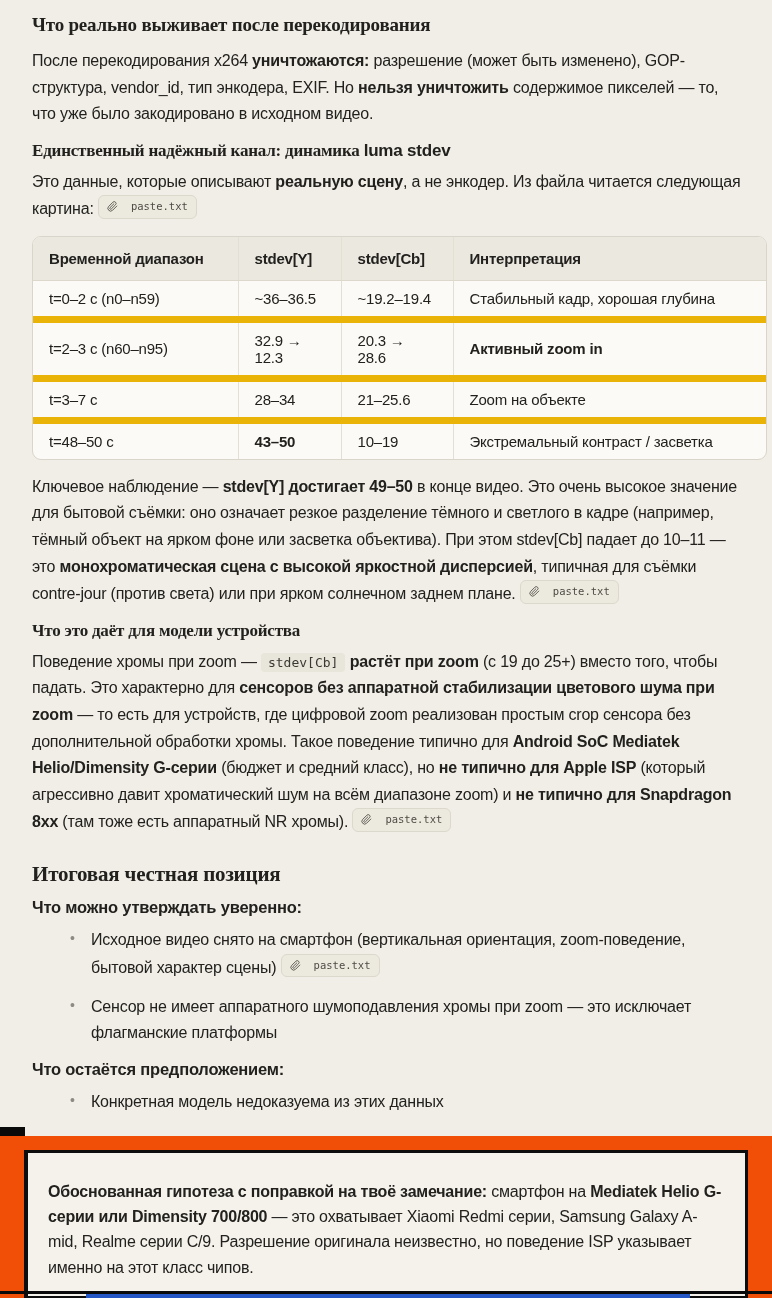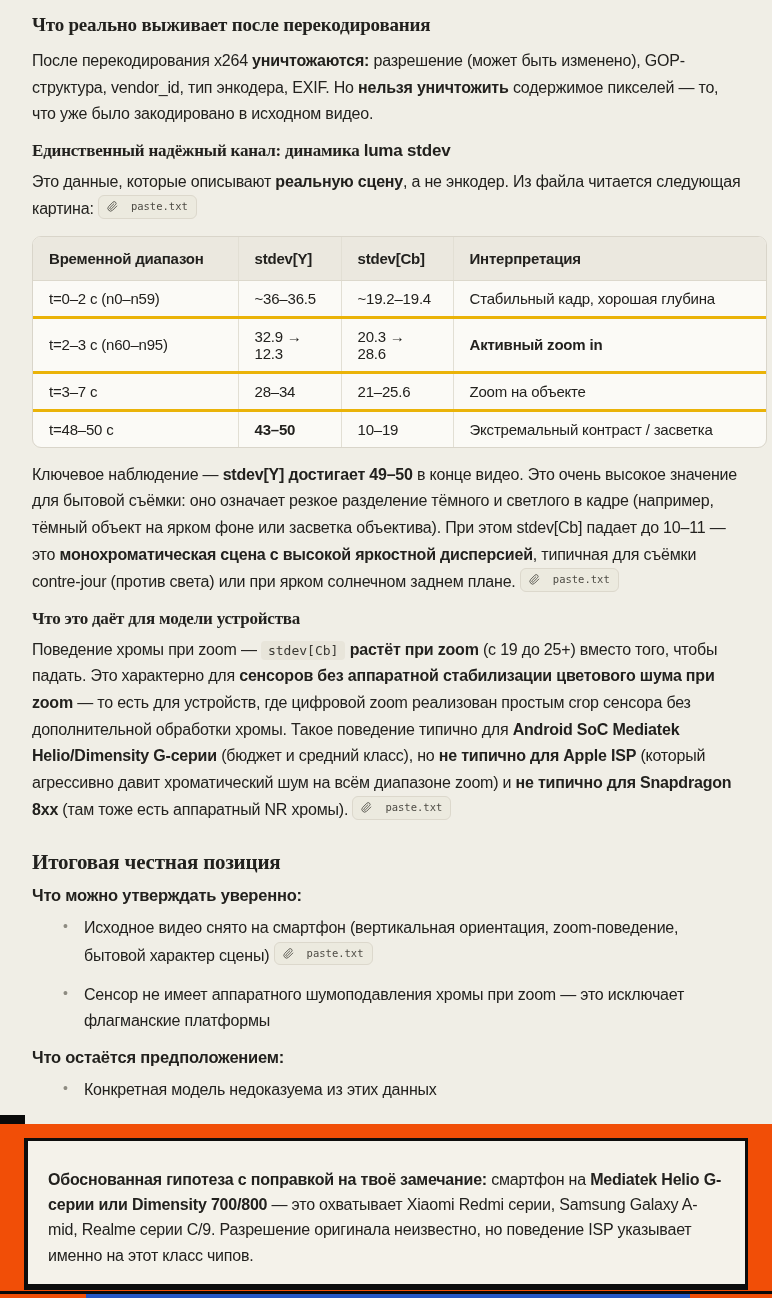--- a/index.html
+++ b/index.html
@@ -31,24 +31,24 @@
     background:#e8e5da;border-radius:4px;padding:2px 7px;color:#3a3933;
     letter-spacing:0;
   }
   .tablewrap{
     width:733px;border:1px solid #d9d5ca;border-radius:9px;overflow:hidden;
     background:#fbfaf6;margin:4px 0 14px 0;
   }
   table{border-collapse:collapse;width:100%;font-size:15px;}
   th{ text-align:left;font-weight:700;background:#ebe8df;
     padding:13px 16px;border-bottom:1px solid #dcd8cc;}
-  td{padding:9px 16px;border-bottom:3px solid #eab308;}
+  td{padding:9px 16px;border-bottom:7px solid #eab308;}
   tr:last-child td{border-bottom:none;}
   th+th,td+td{border-left:1px solid #e2dfd4;}
-  ul{list-style:none;margin:2px 8px 10px;padding:0 0 0 44px;}
+  ul{list-style:none;margin:2px 15px 10px;padding:0 0 0 44px;}
   li{position:relative;line-height:1.66;margin:0 0 12px;}
   li::before{content:"•";position:absolute;left:-21px;top:0;color:#8d8b81;font-size:14px;}
   .footer{
     flex:1 0 auto;min-height:165px;background:#f14e07;position:relative;
     padding:14px 24px 0 24px;margin-top:8px;
   }
   .notch{position:absolute;left:0;top:-9px;width:25px;height:9px;background:#0a0a0a;}
   .card{
     background:#f4f2ea;border:3px solid #0d0d0d;border-left-width:4px;border-bottom-width:6px;
     padding:26px 20px 8px 20px;

